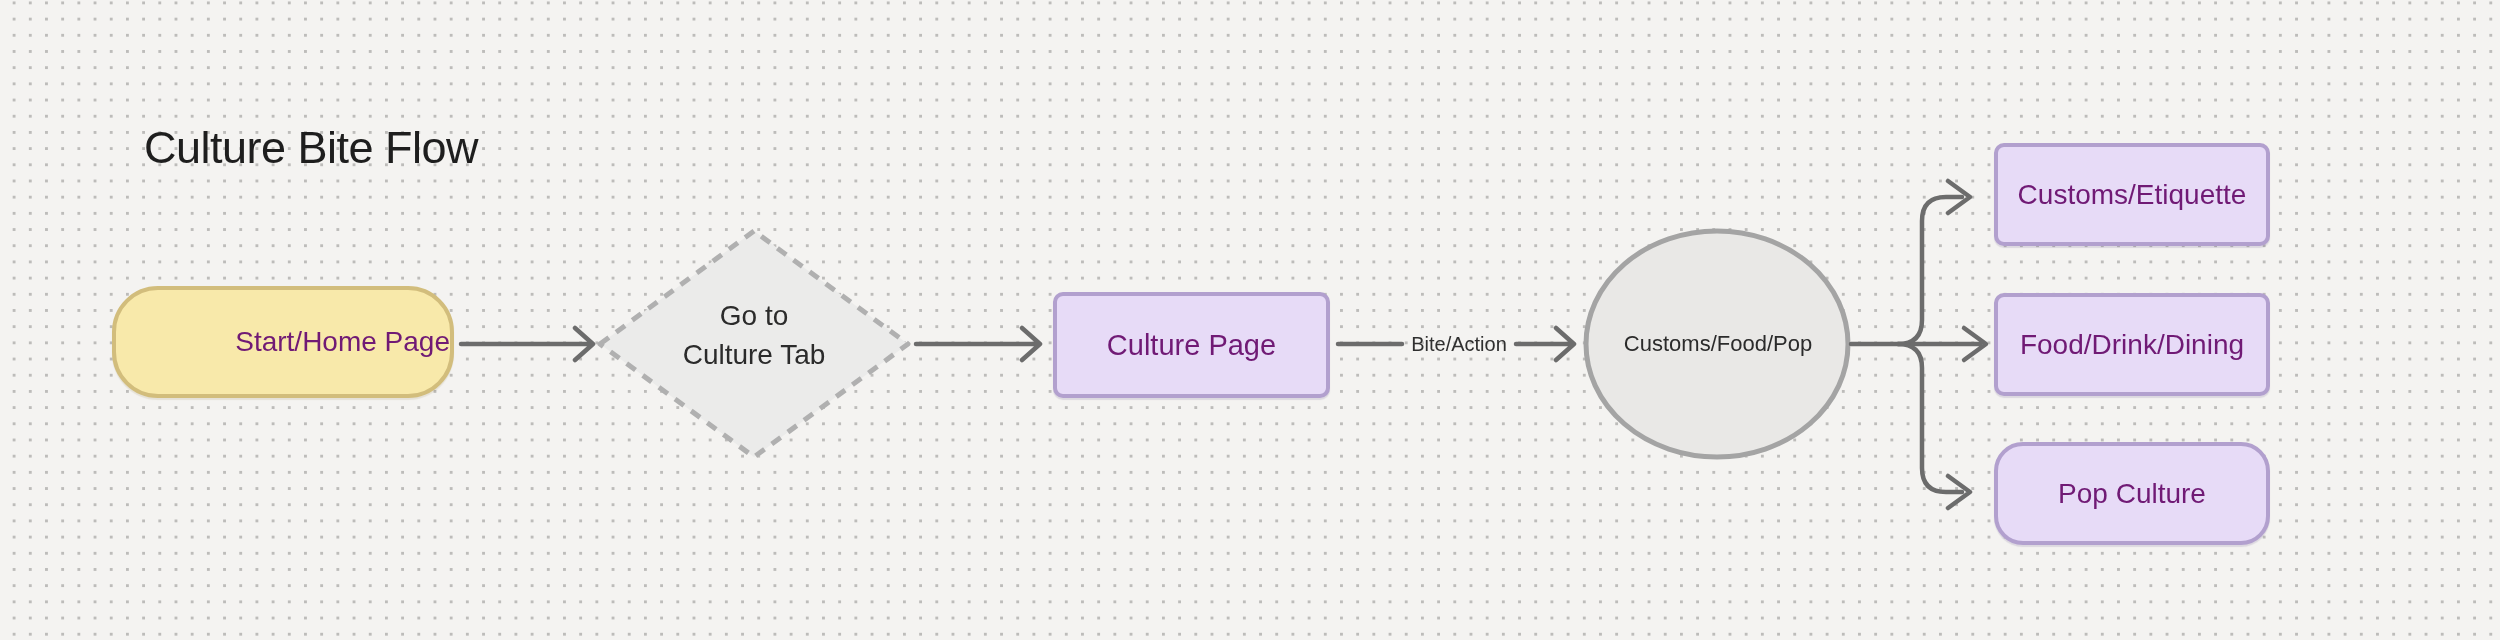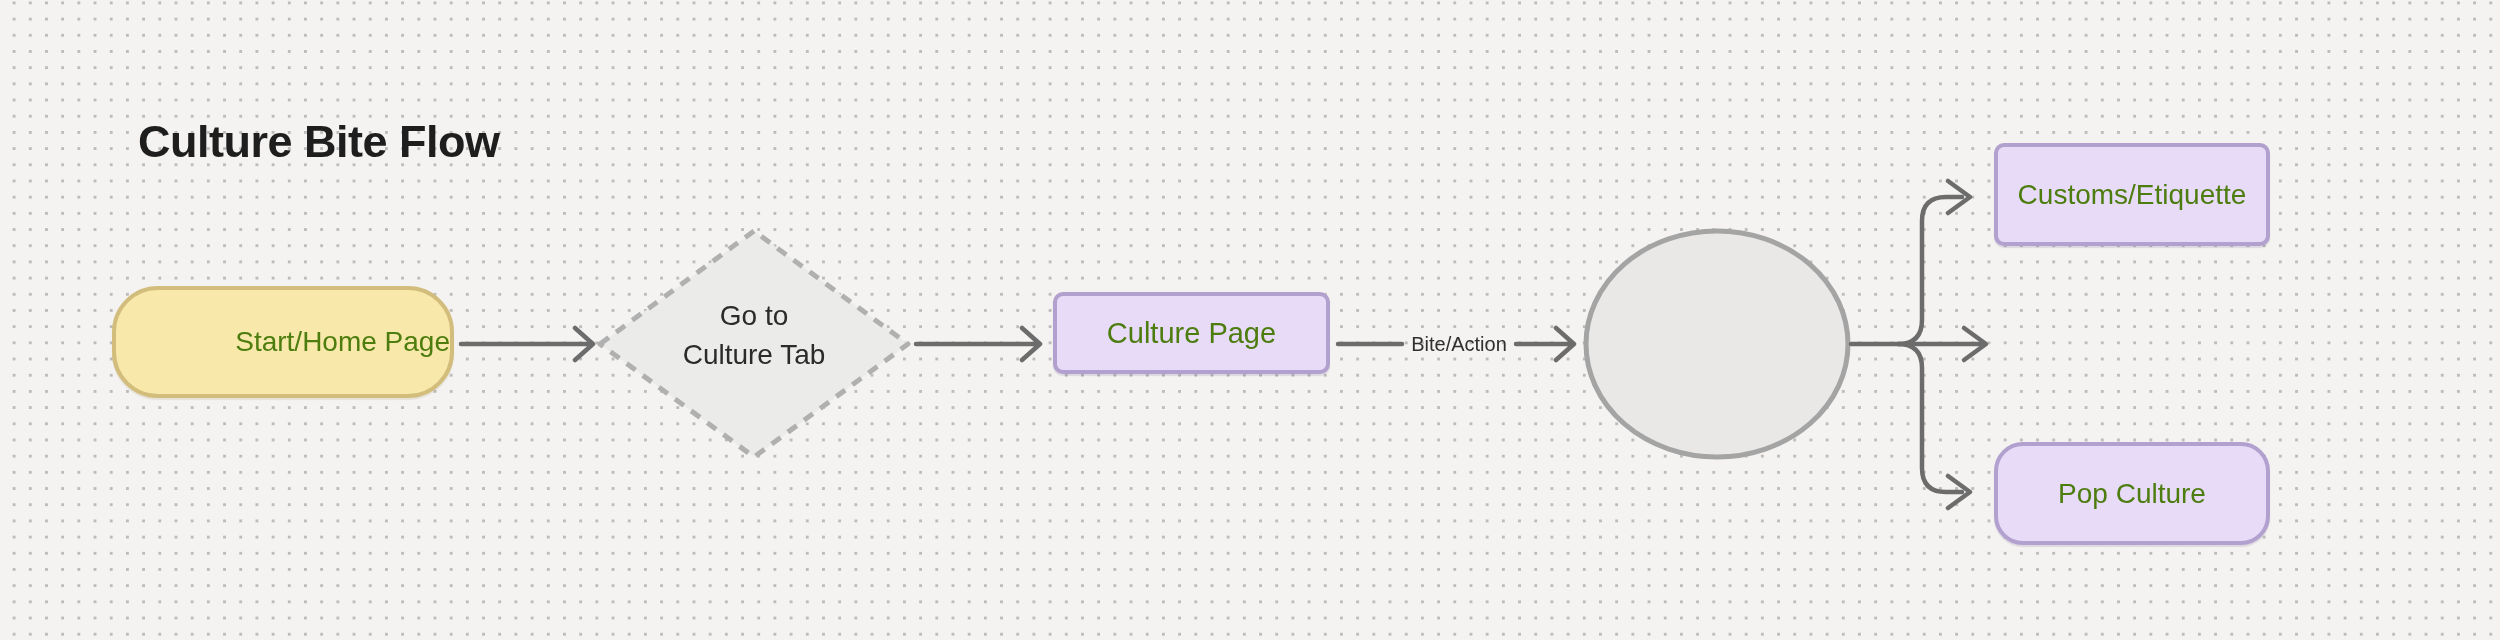--- a/index.html
+++ b/index.html
@@ -15,59 +15,59 @@
     background-image: radial-gradient(circle, #bdbcba 1.4px, rgba(0,0,0,0) 1.5px);
     background-size: 16.2px 16.2px;
     background-position: 6px 11px;
     overflow: hidden;
   }
   .title {
     position: absolute;
     left: 130px;
     top: 108px;
     font-size: 45px;
-    font-weight: 700;
+    font-weight: 400;
     letter-spacing: -0.5px;
     color: #1e1e1e;
-    margin: 8px;
+    margin: 14px;
   }
   .connector-layer {
     position: absolute;
     left: 0; top: 0;
     width: 2500px;
     height: 640px;
   }
   .node {
     position: absolute;
     display: flex;
     align-items: center;
     justify-content: center;
     text-align: center;
-    color: #4d7c0f;
+    color: #701a75;
     box-sizing: border-box;
   }
   .node-start {
     left: 112px; top: 286px;
     width: 342px; height: 112px;
     background: #f8e9aa;
     border: 4px solid #d2bd7c;
     border-radius: 46px;
     font-size: 28px;
     box-shadow: 0 2px 1px rgba(120,100,30,0.12);
     justify-content: flex-end;
   }
   .node-process-purple {
     background: #e7dbf7;
     border: 4px solid #b2a0ce;
     border-radius: 10px;
     box-shadow: 0 2px 1px rgba(80,60,120,0.14);
   }
   .node-culture-page {
     left: 1053px; top: 292px;
-    width: 277px; height: 82px;
+    width: 277px; height: 106px;
     font-size: 29px;
   }
   .node-output {
     left: 1994px;
     width: 276px; height: 103px;
     font-size: 28px;
   }
   .node-output-1 { top: 143px; }
   .node-output-2 { top: 293px; }
   .node-output-3 { top: 442px; border-radius: 29px; }
@@ -132,21 +132,27 @@
   </div>
 
   <div class="node node-process-purple node-culture-page">
     <span>Culture Page</span>
   </div>
 
   <div class="label-overlay label-edge">
     <span>Bite/Action</span>
   </div>
 
+  <div class="label-overlay label-category">
+    <span>Customs/Food/Pop</span>
+  </div>
 
   <div class="node node-process-purple node-output node-output-1">
     <span>Customs/Etiquette</span>
+  </div>
+  <div class="node node-process-purple node-output node-output-2">
+    <span>Food/Drink/Dining</span>
   </div>
   <div class="node node-process-purple node-output node-output-3">
     <span>Pop Culture</span>
   </div>
 
 </div>
 
 </body></html>

